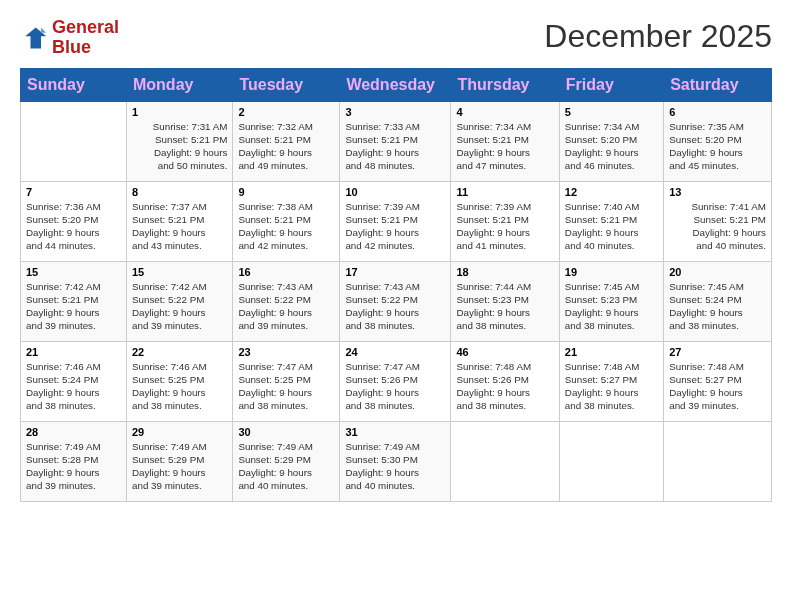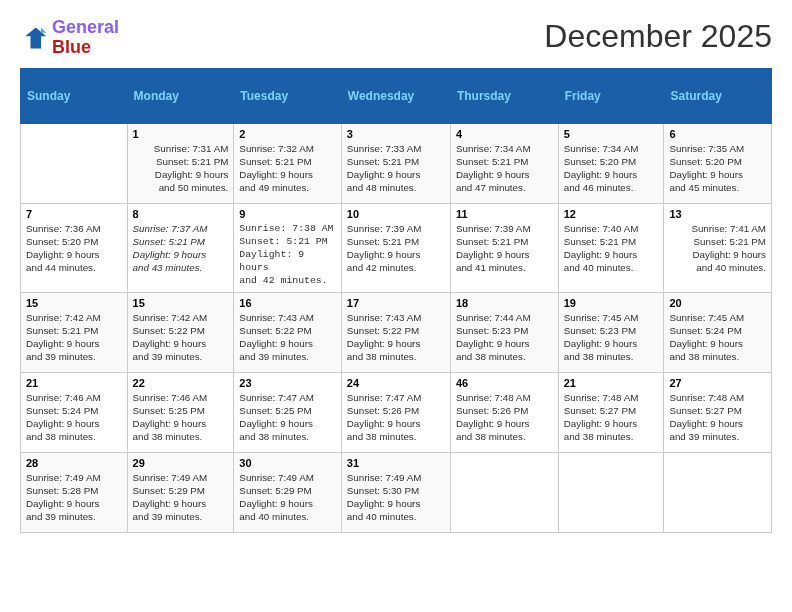--- a/index.html
+++ b/index.html
@@ -26,21 +26,21 @@
       align-items: center;
       gap: 4px;
     }
     .logo-text {
       font-size: 18px;
       font-weight: bold;
       line-height: 1.1;
       color: #333;
     }
     .logo-text span {
-      color: #8b5cf6;
+      color: #b91c1c;
     }
     .logo-icon {
       width: 28px;
       height: 28px;
     }
     .title-block {
       text-align: right;
       margin-left: 36px;
     }
     .month-title {
@@ -52,23 +52,23 @@
       font-size: 14px;
       color: #555;
     }
     .calendar {
       width: 100%;
       border-collapse: collapse;
       font-size: 10.5px;
     }
     .calendar thead tr th {
       background-color: #1a5fa8;
-      color: #7dd3fc;
-      padding: 20px 6px;
-      font-size: 12px;
+      color: #f0abfc;
+      padding: 7px 6px;
+      font-size: 16px;
       font-weight: bold;
       text-align: left;
       border: 1px solid #1a5fa8;
     }
     .calendar tbody tr {
       background: #fff;
     }
     .calendar tbody tr:nth-child(odd) {
       background: #f9f9f9;
     }
@@ -175,28 +175,28 @@
         <tr>
           <td>
             <span class="day-num">7</span>
             <div class="cell-text" style="white-space: pre-line;">Sunrise: 7:36 AM
 Sunset: 5:20 PM
 Daylight: 9 hours
 and 44 minutes.</div>
           </td>
           <td>
             <span class="day-num">8</span>
-            <div class="cell-text" style="white-space: pre-line; font-style: italic;">Sunrise: 7:37 AM
+            <div class="cell-text" style="white-space: pre-line;">Sunrise: 7:37 AM
 Sunset: 5:21 PM
 Daylight: 9 hours
 and 43 minutes.</div>
           </td>
           <td>
             <span class="day-num">9</span>
-            <div class="cell-text" style="white-space: pre-line; font-family: Liberation Mono, monospace;">Sunrise: 7:38 AM
+            <div class="cell-text" style="white-space: pre-line;">Sunrise: 7:38 AM
 Sunset: 5:21 PM
 Daylight: 9 hours
 and 42 minutes.</div>
           </td>
           <td>
             <span class="day-num">10</span>
             <div class="cell-text" style="white-space: pre-line;">Sunrise: 7:39 AM
 Sunset: 5:21 PM
 Daylight: 9 hours
 and 42 minutes.</div>

